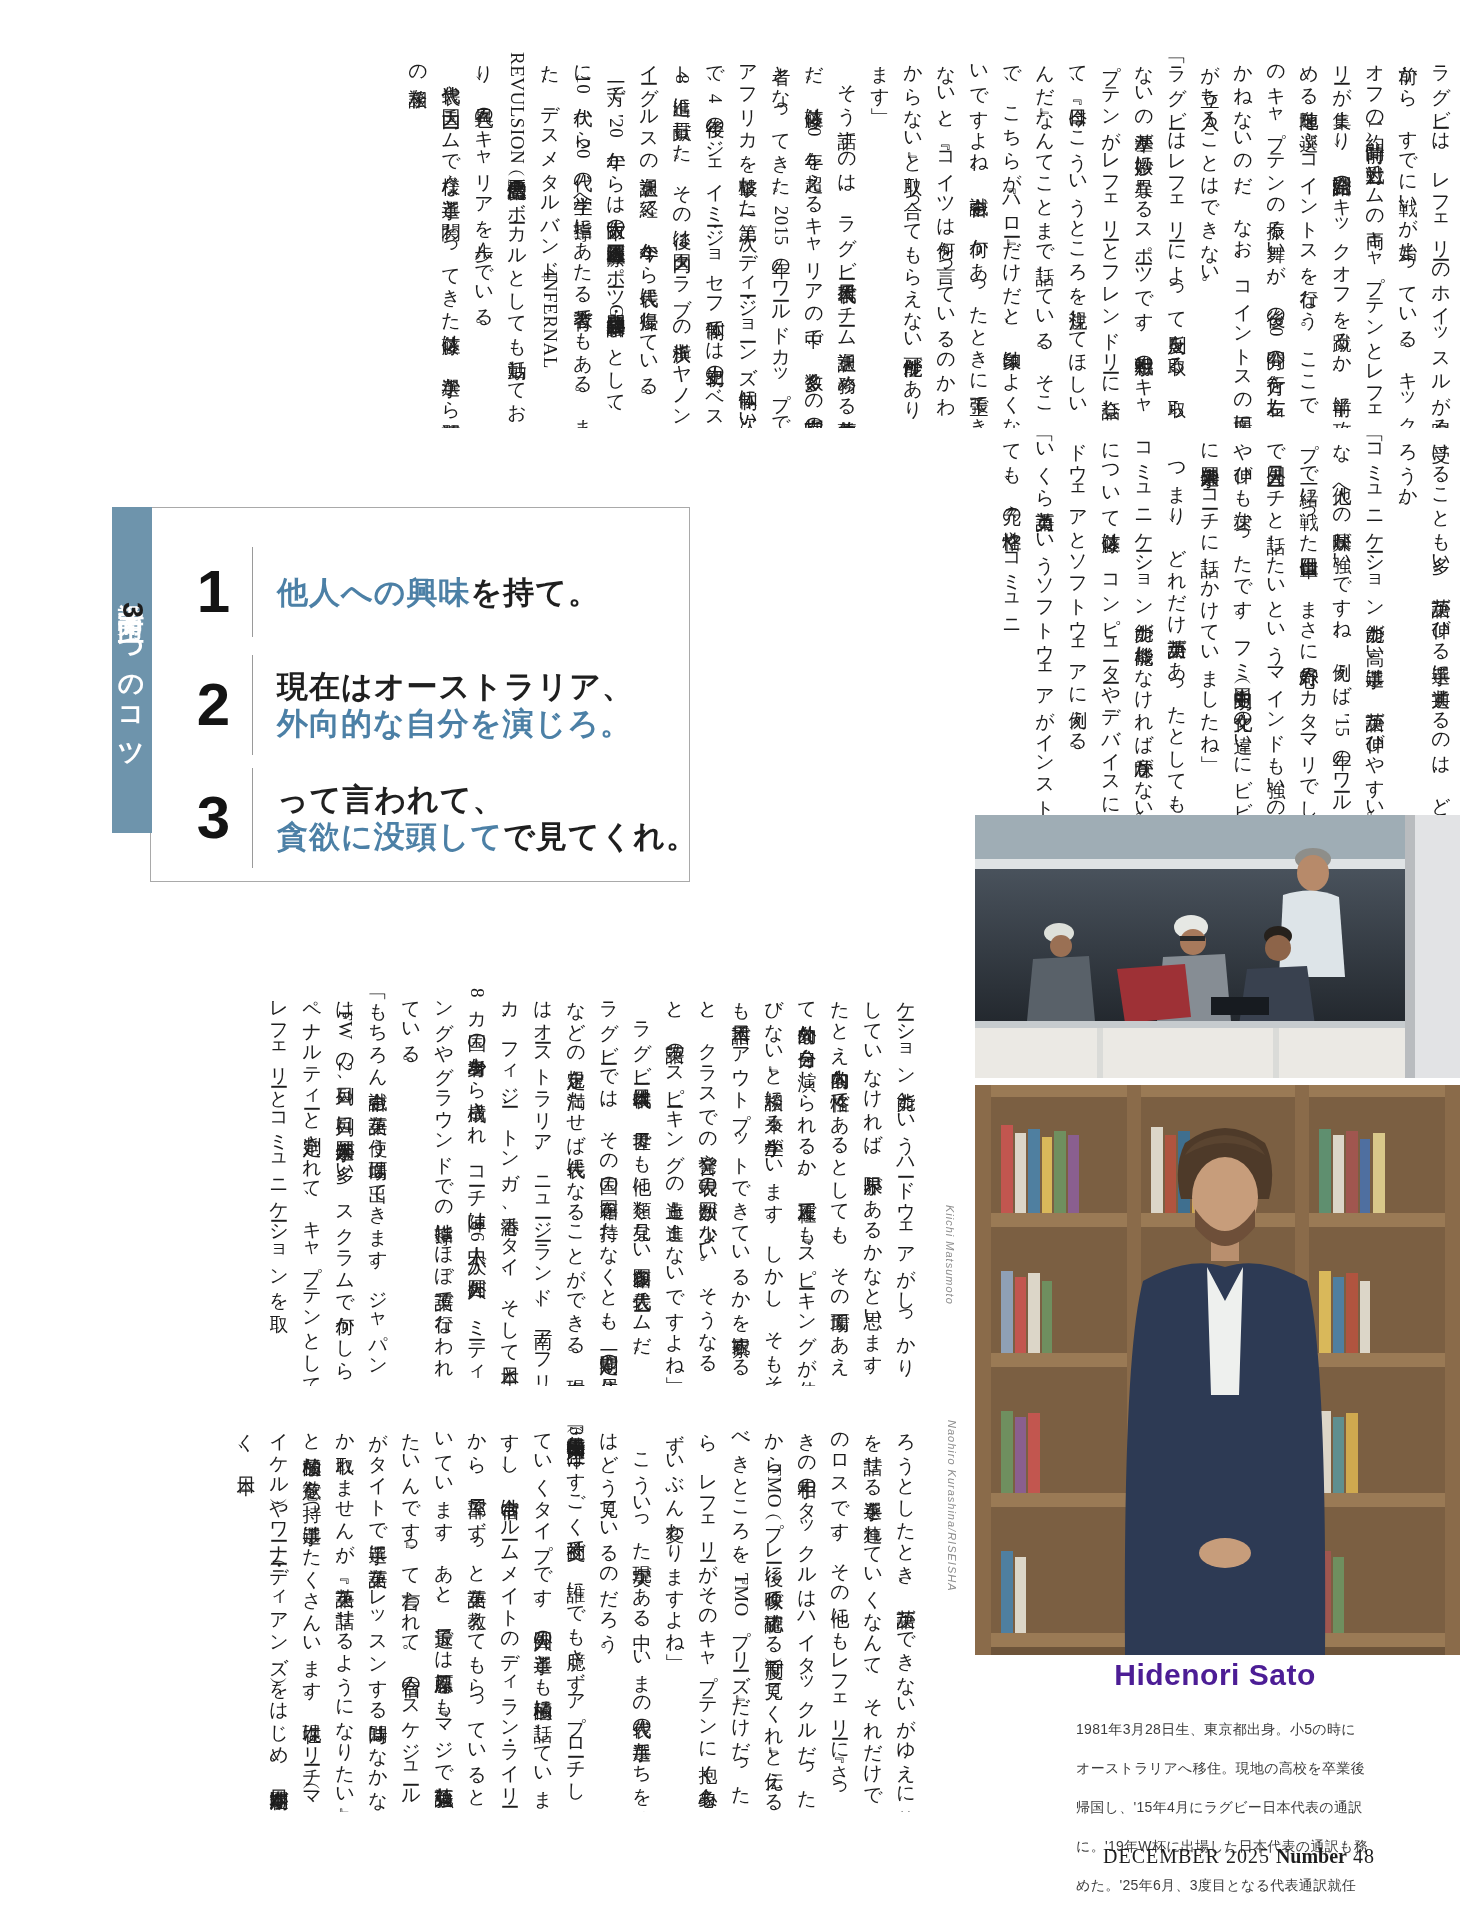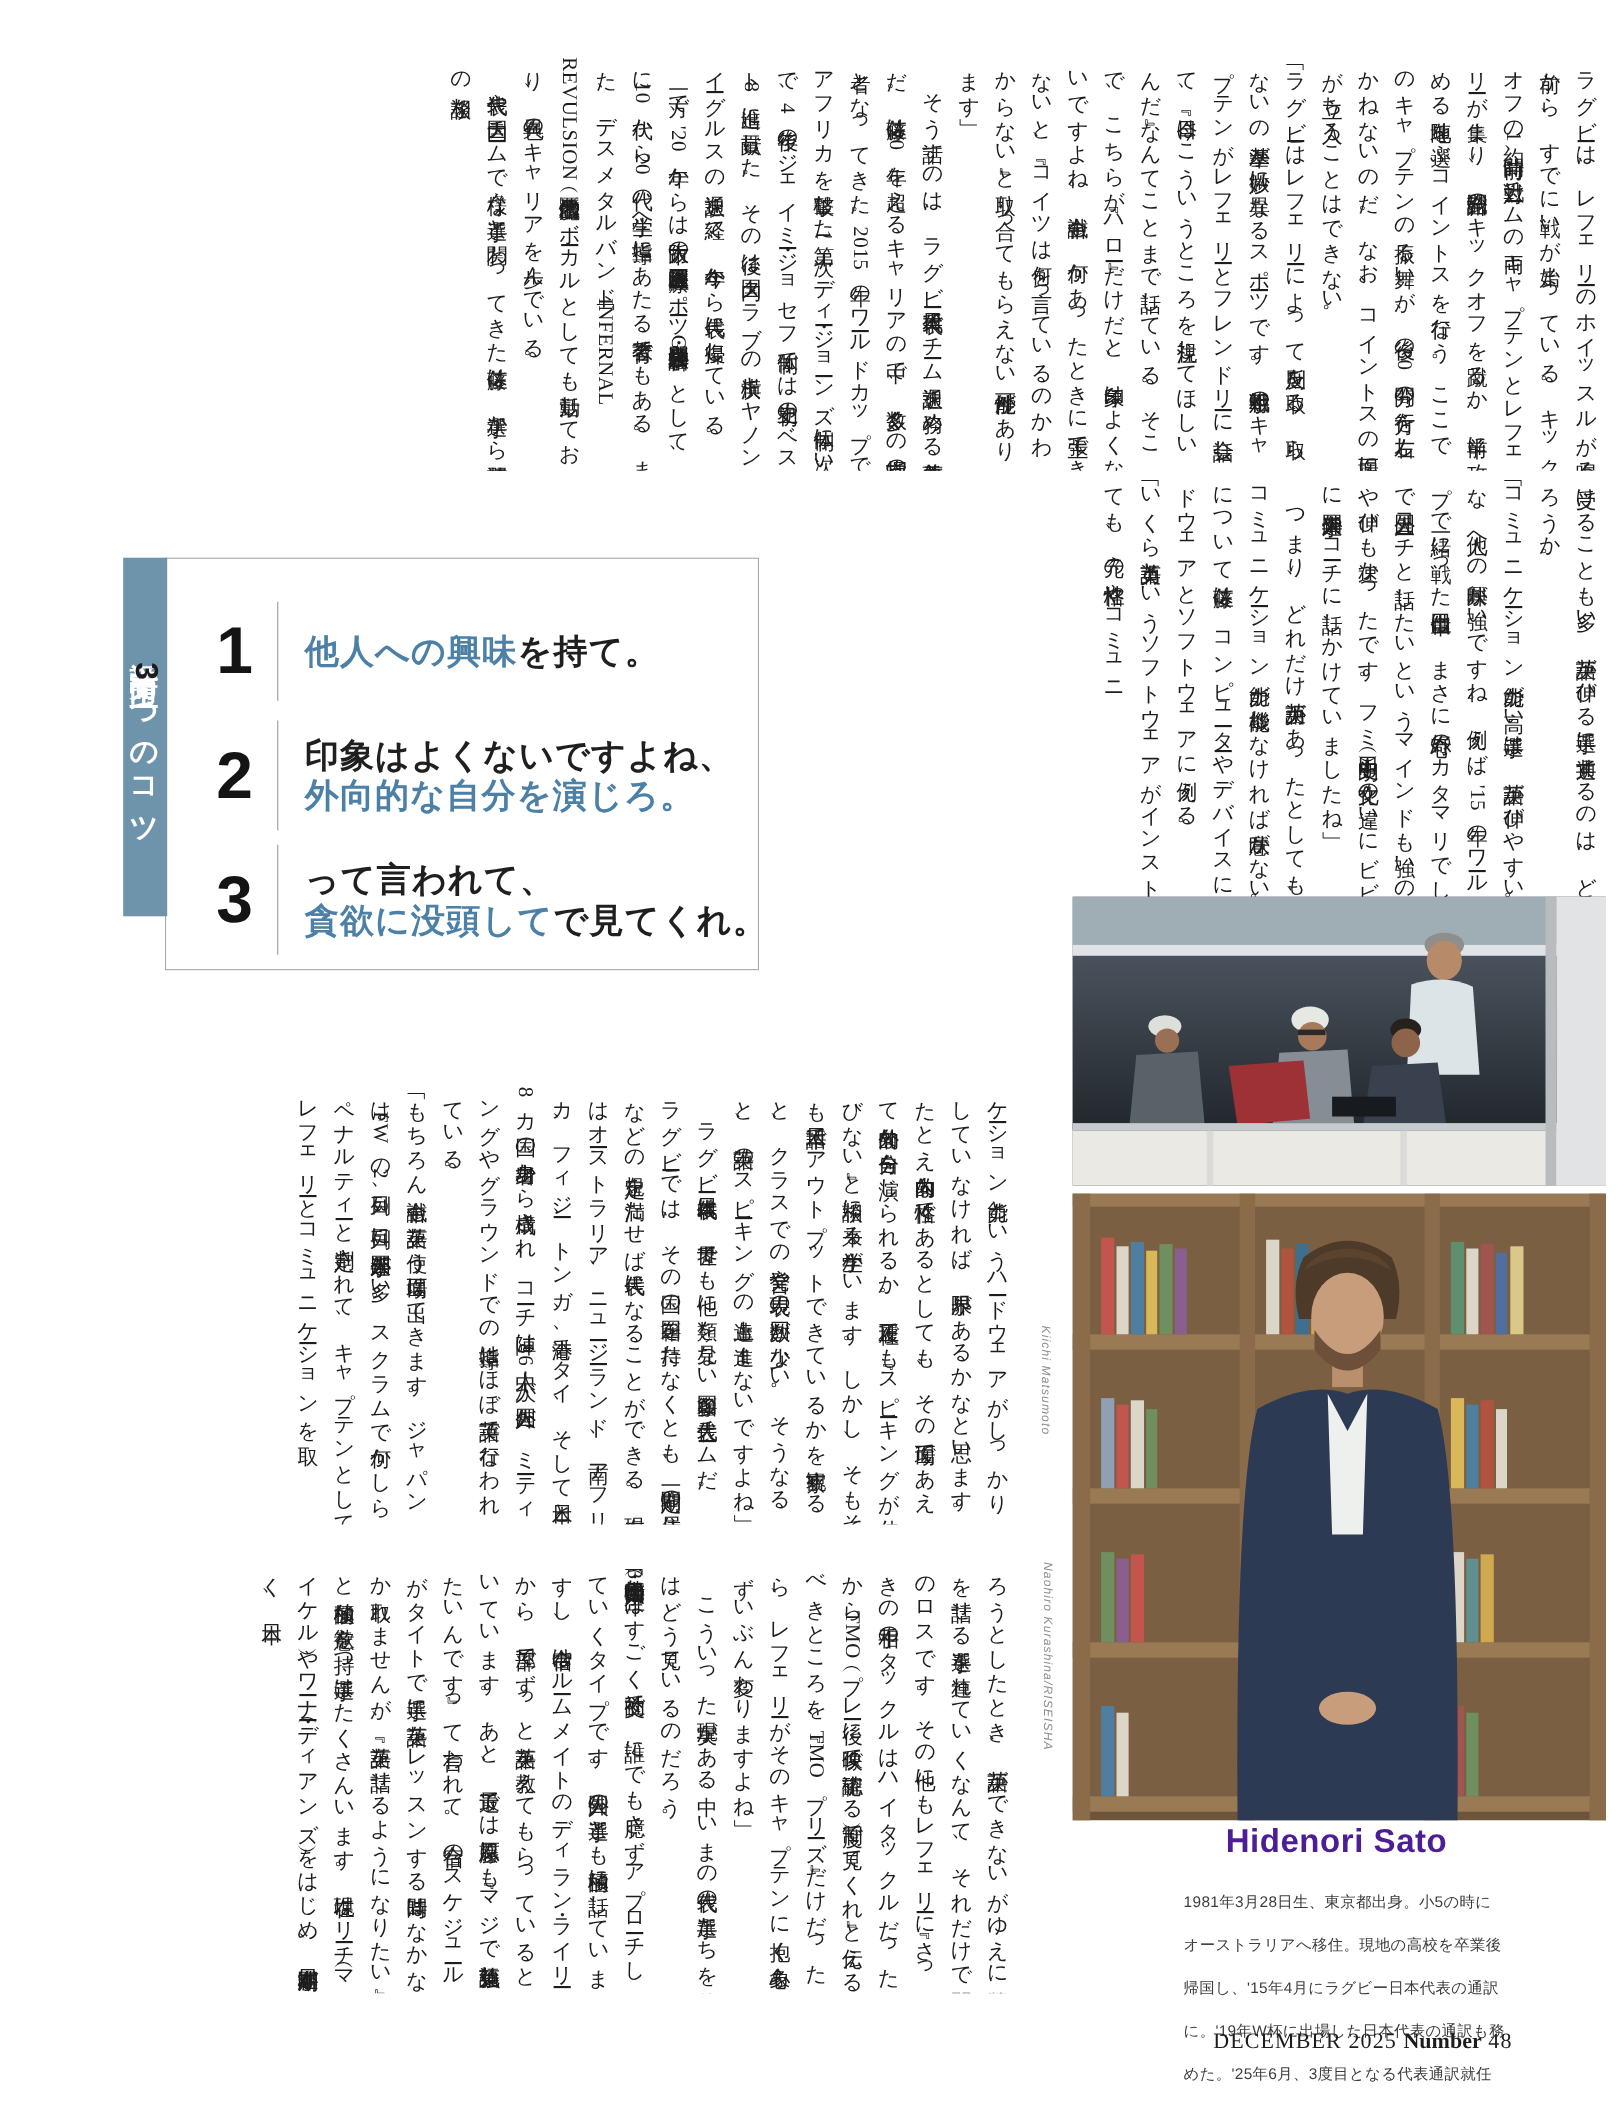--- a/index.html
+++ b/index.html
@@ -121,21 +121,21 @@
 <div id="tip-row-1" class="tip-row">
   <div class="tip-num">1</div>
   <div class="tip-divider"></div>
   <div class="tip-text"><span class="hl">他人への興味</span><span>を持て。</span></div>
 </div>
 
 <div id="tip-row-2" class="tip-row">
   <div class="tip-num">2</div>
   <div class="tip-divider"></div>
   <div class="tip-text">
-      <span style="display:block">印象はよくないですよね、</span>
+      <span style="display:block">現在はオーストラリア、</span>
       <span class="hl" style="display:block">外向的な自分を演じろ。</span>
     </div>
 </div>
 
 <div id="tip-row-3" class="tip-row">
   <div class="tip-num">3</div>
   <div class="tip-divider"></div>
   <div class="tip-text">
       <span style="display:block">って言われて、</span>
       <span style="display:block"><span class="hl">貪欲に没頭して</span><span>で見てくれ。</span></span>

